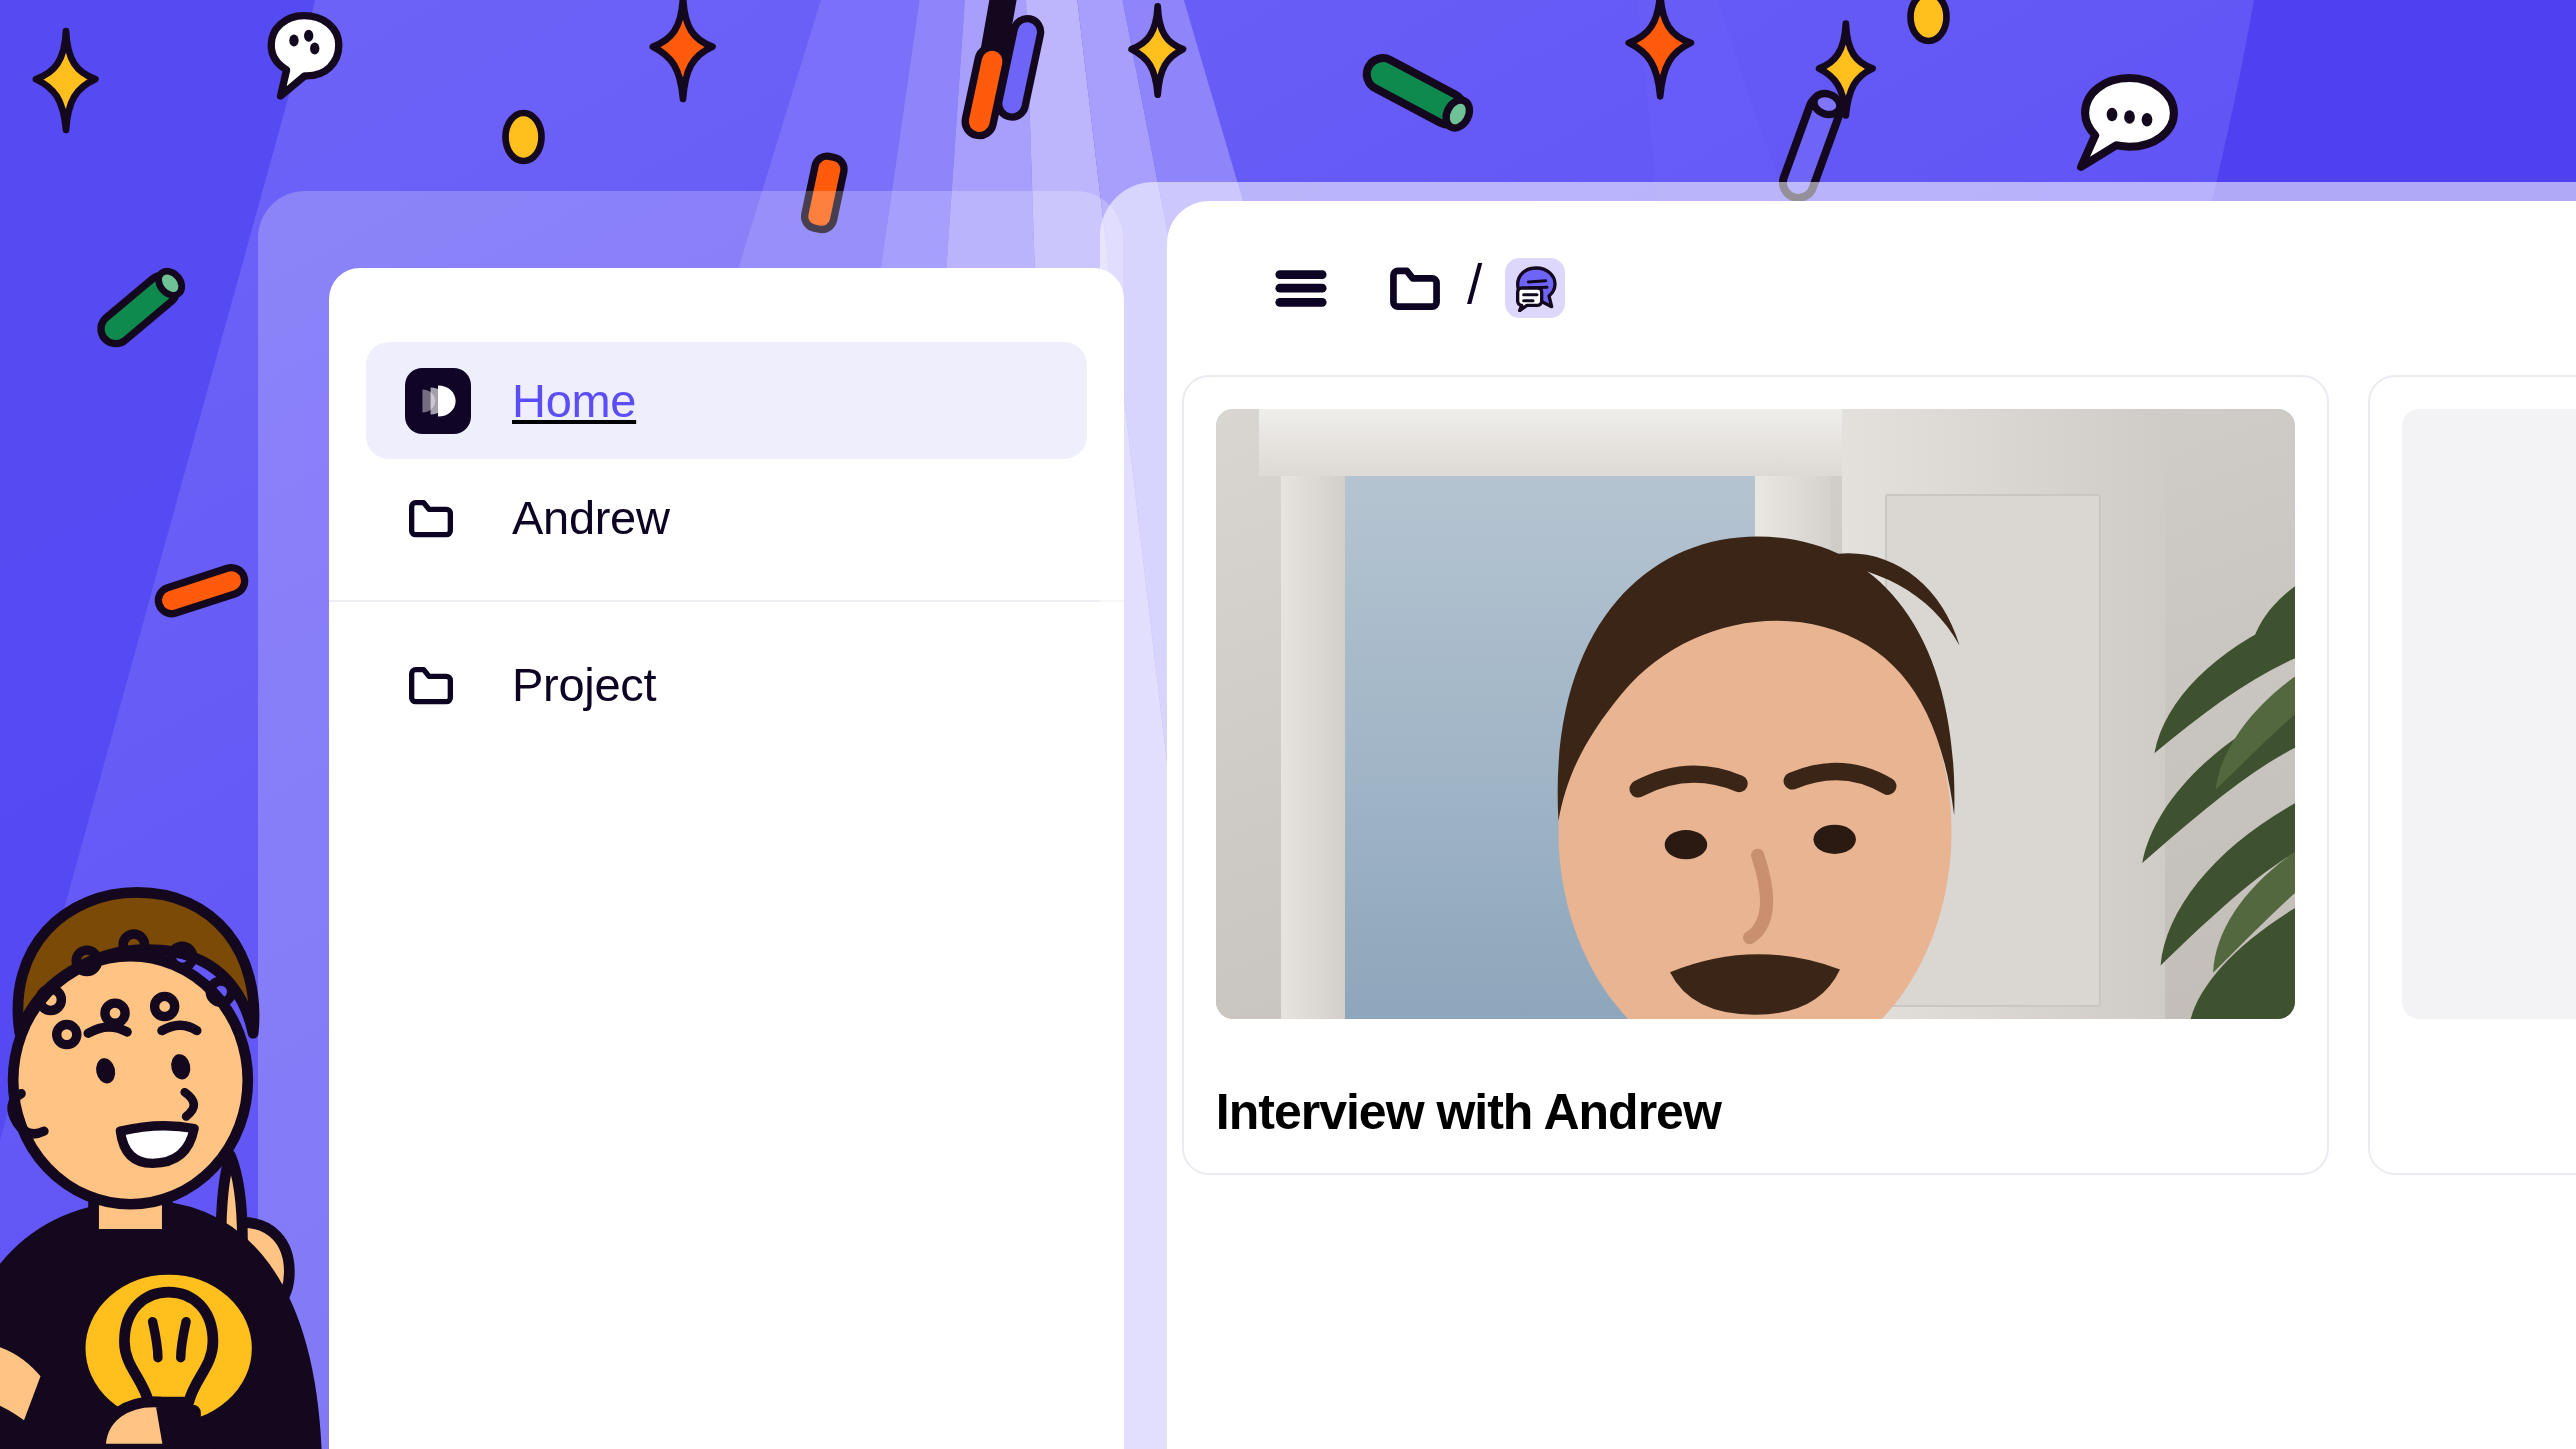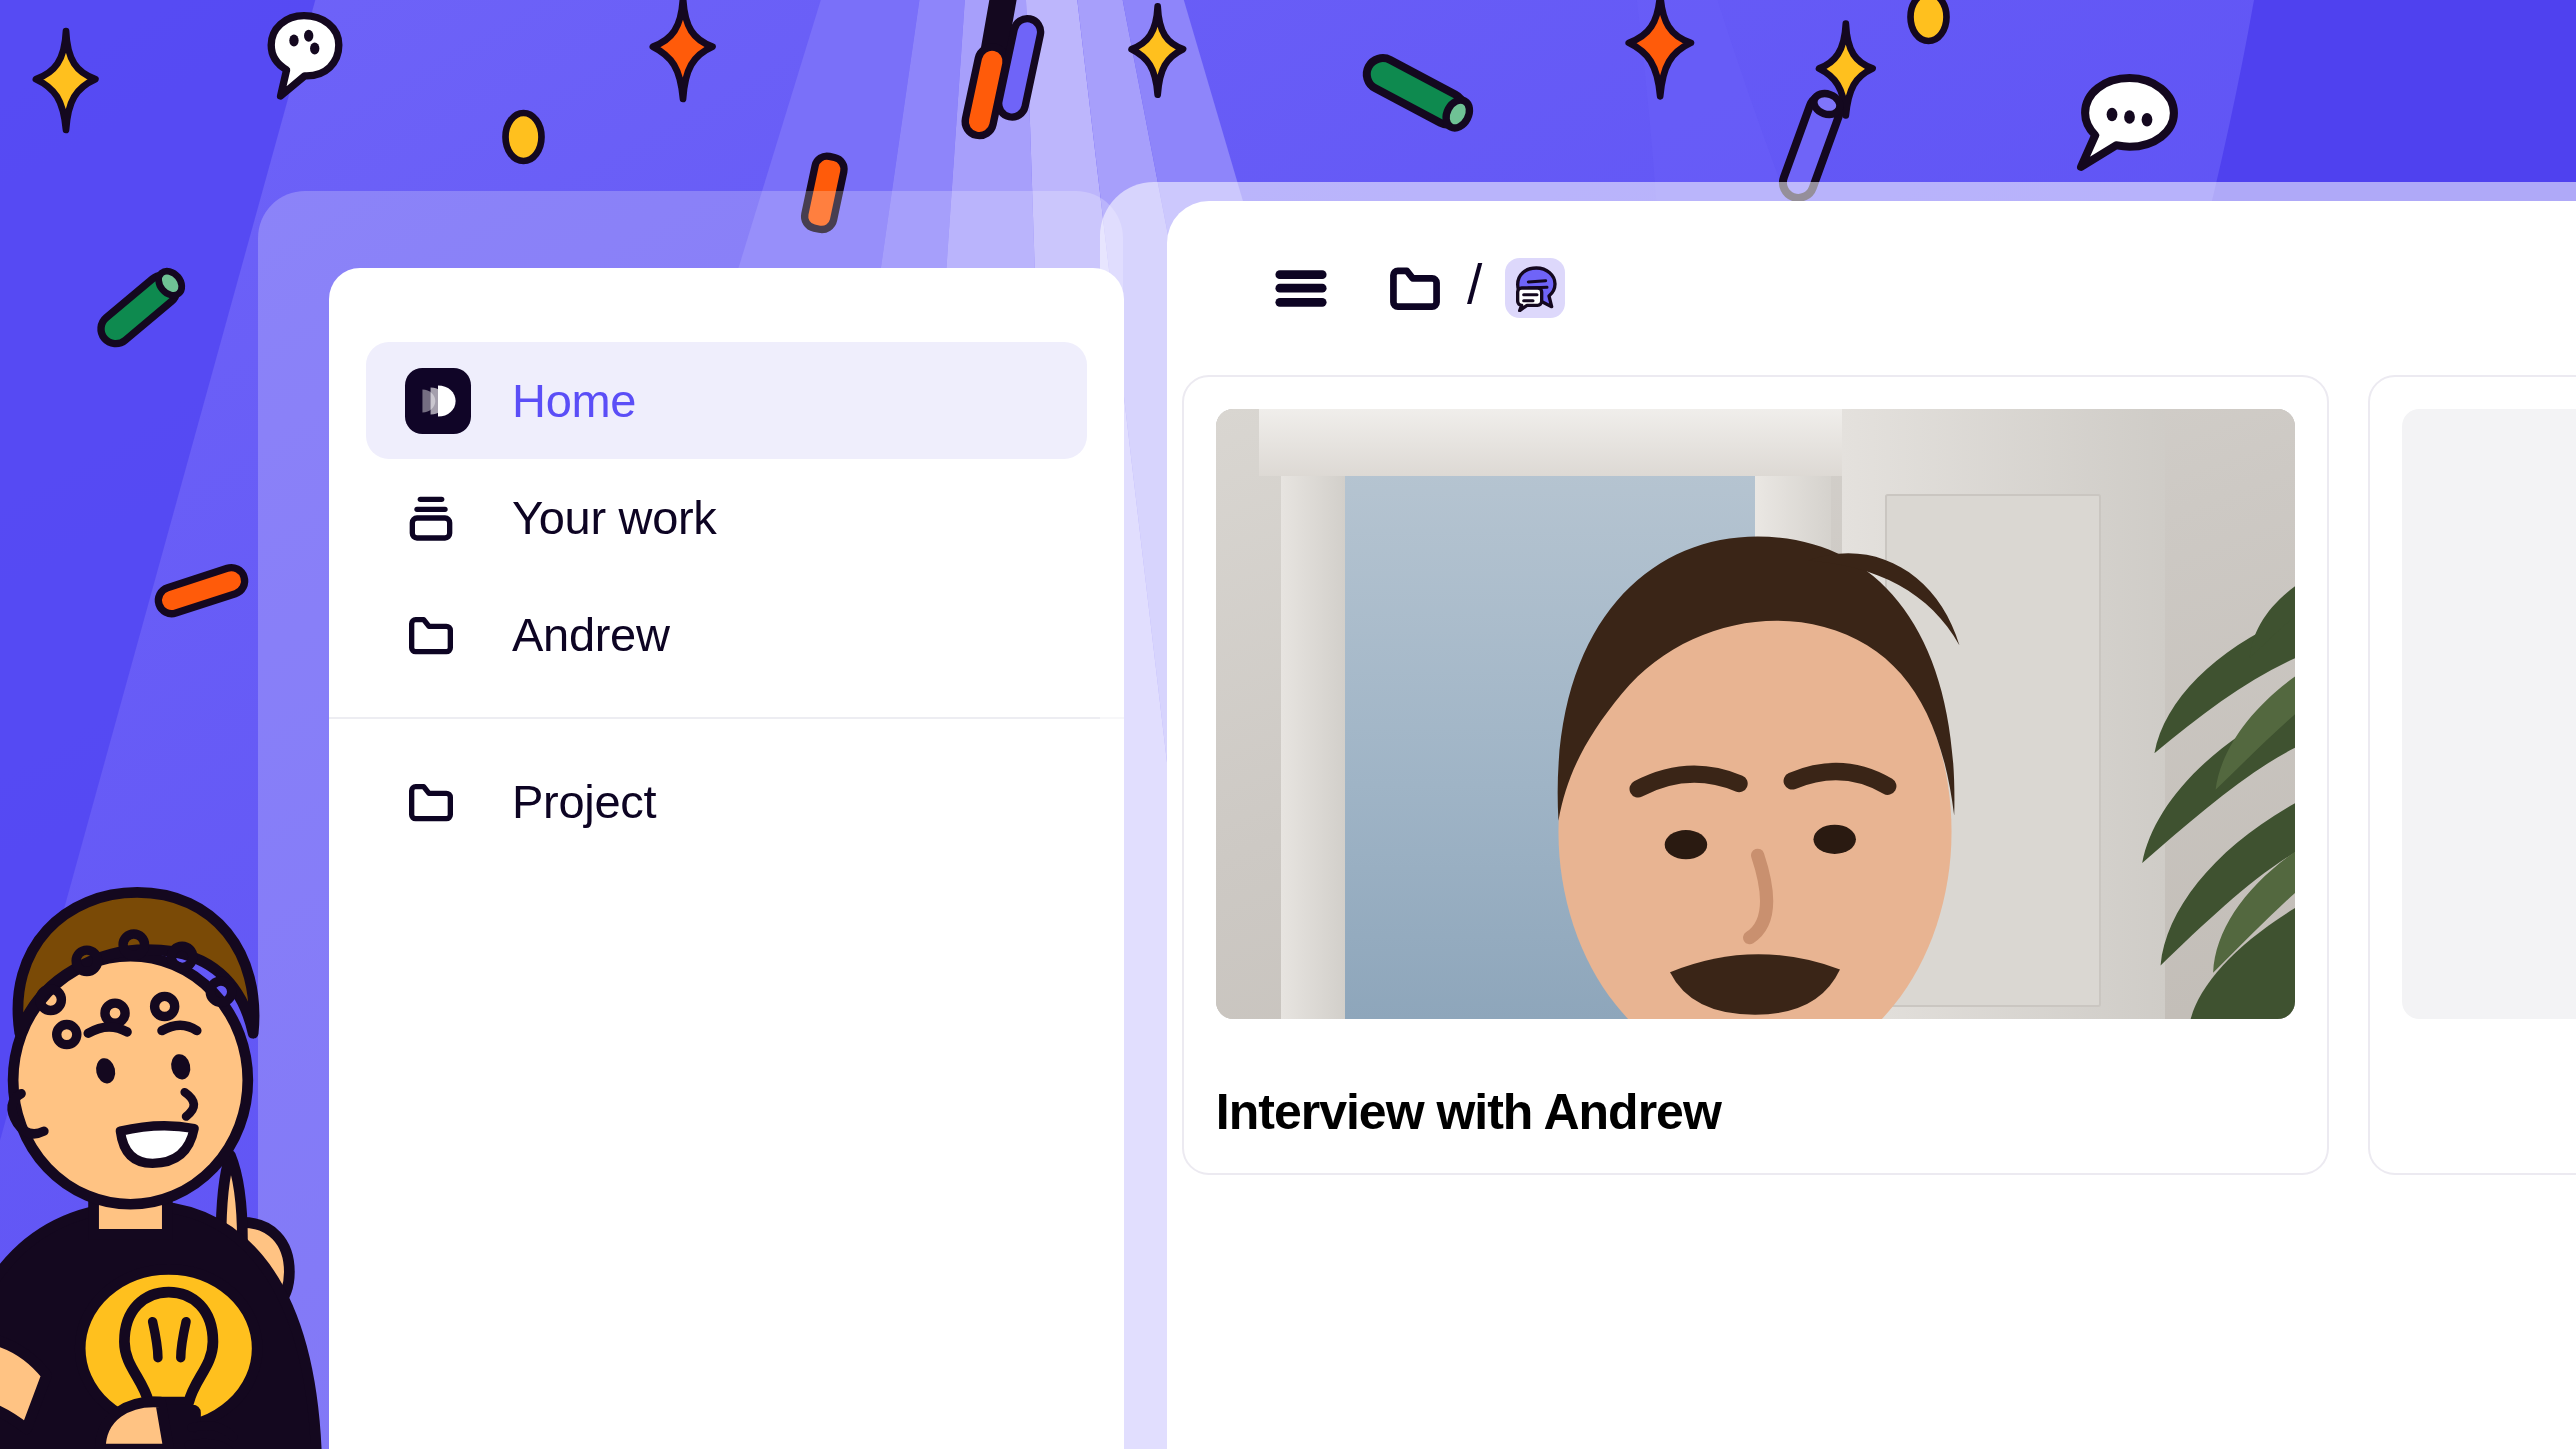--- a/index.html
+++ b/index.html
@@ -26,21 +26,21 @@
   .sidebar{
     position:absolute;left:329px;top:268px;width:795px;height:1268px;
     border-radius:31px 31px 0 0;overflow:hidden;
   }
   .nav{position:absolute;left:0;top:74px;width:100%;}
   .nav-item{
     display:flex;align-items:center;height:117px;
     padding-left:39px;box-sizing:border-box;border-radius:23px;
     margin:0 37px 0 37px;
   }
-  .nav-item.active{background:#efeefc;}
+  .nav-item.active{background:#efeefc;text-decoration:underline;}
   .nav-ico{width:67px;flex:0 0 67px;display:flex;align-items:center;justify-content:flex-start;}
   .nav-ico svg{display:block;}
   .nav-label{
     font-size:47px;line-height:1;color:#0d0423;font-weight:400;
     letter-spacing:-0.3px;margin-left:40px;white-space:nowrap;
   }
   .nav-item.active .nav-label{color:#5b4ef7;}
   .applogo{
     width:66px;height:66px;border-radius:17.4px;background:#100527;
     display:flex;align-items:center;justify-content:center;
@@ -261,30 +261,20 @@
               <path d="M8 14c11 0 19 8 19 17s-8 17-19 17z" fill="#ffffff" opacity="0.42"></path>
               <path d="M20 11c13 0 22 9 22 20s-9 20-22 20z" fill="#ffffff" opacity="0.62"></path>
               <path d="M31 8c15 0 26 10 26 23s-11 23-26 23z" fill="#ffffff"></path>
             </svg>
           </span>
         </span>
         <span class="nav-label">Home</span>
       </div>
 
 
-      <div class="nav-item">
-        <span class="nav-ico">
-          <svg width="52" height="52" viewBox="0 0 78 78" fill="none" stroke="#0d0423" stroke-width="8" stroke-linecap="round" stroke-linejoin="round">
-            <line x1="23" y1="11" x2="55" y2="11"></line>
-            <line x1="18" y1="26" x2="60" y2="26"></line>
-            <rect x="11" y="39" width="56" height="30" rx="7"></rect>
-          </svg>
-        </span>
-        <span class="nav-label">Your work</span>
-      </div>
 
       <div class="nav-item">
         <span class="nav-ico">
           <svg width="52" height="52" viewBox="0 0 78 78" fill="none" stroke="#0d0423" stroke-width="8" stroke-linejoin="round">
             <path d="M10 26V22a6 6 0 0 1 6-6h12l8 10h26a6 6 0 0 1 6 6v26a6 6 0 0 1-6 6H16a6 6 0 0 1-6-6z"></path>
           </svg>
         </span>
         <span class="nav-label">Andrew</span>
       </div>
 

